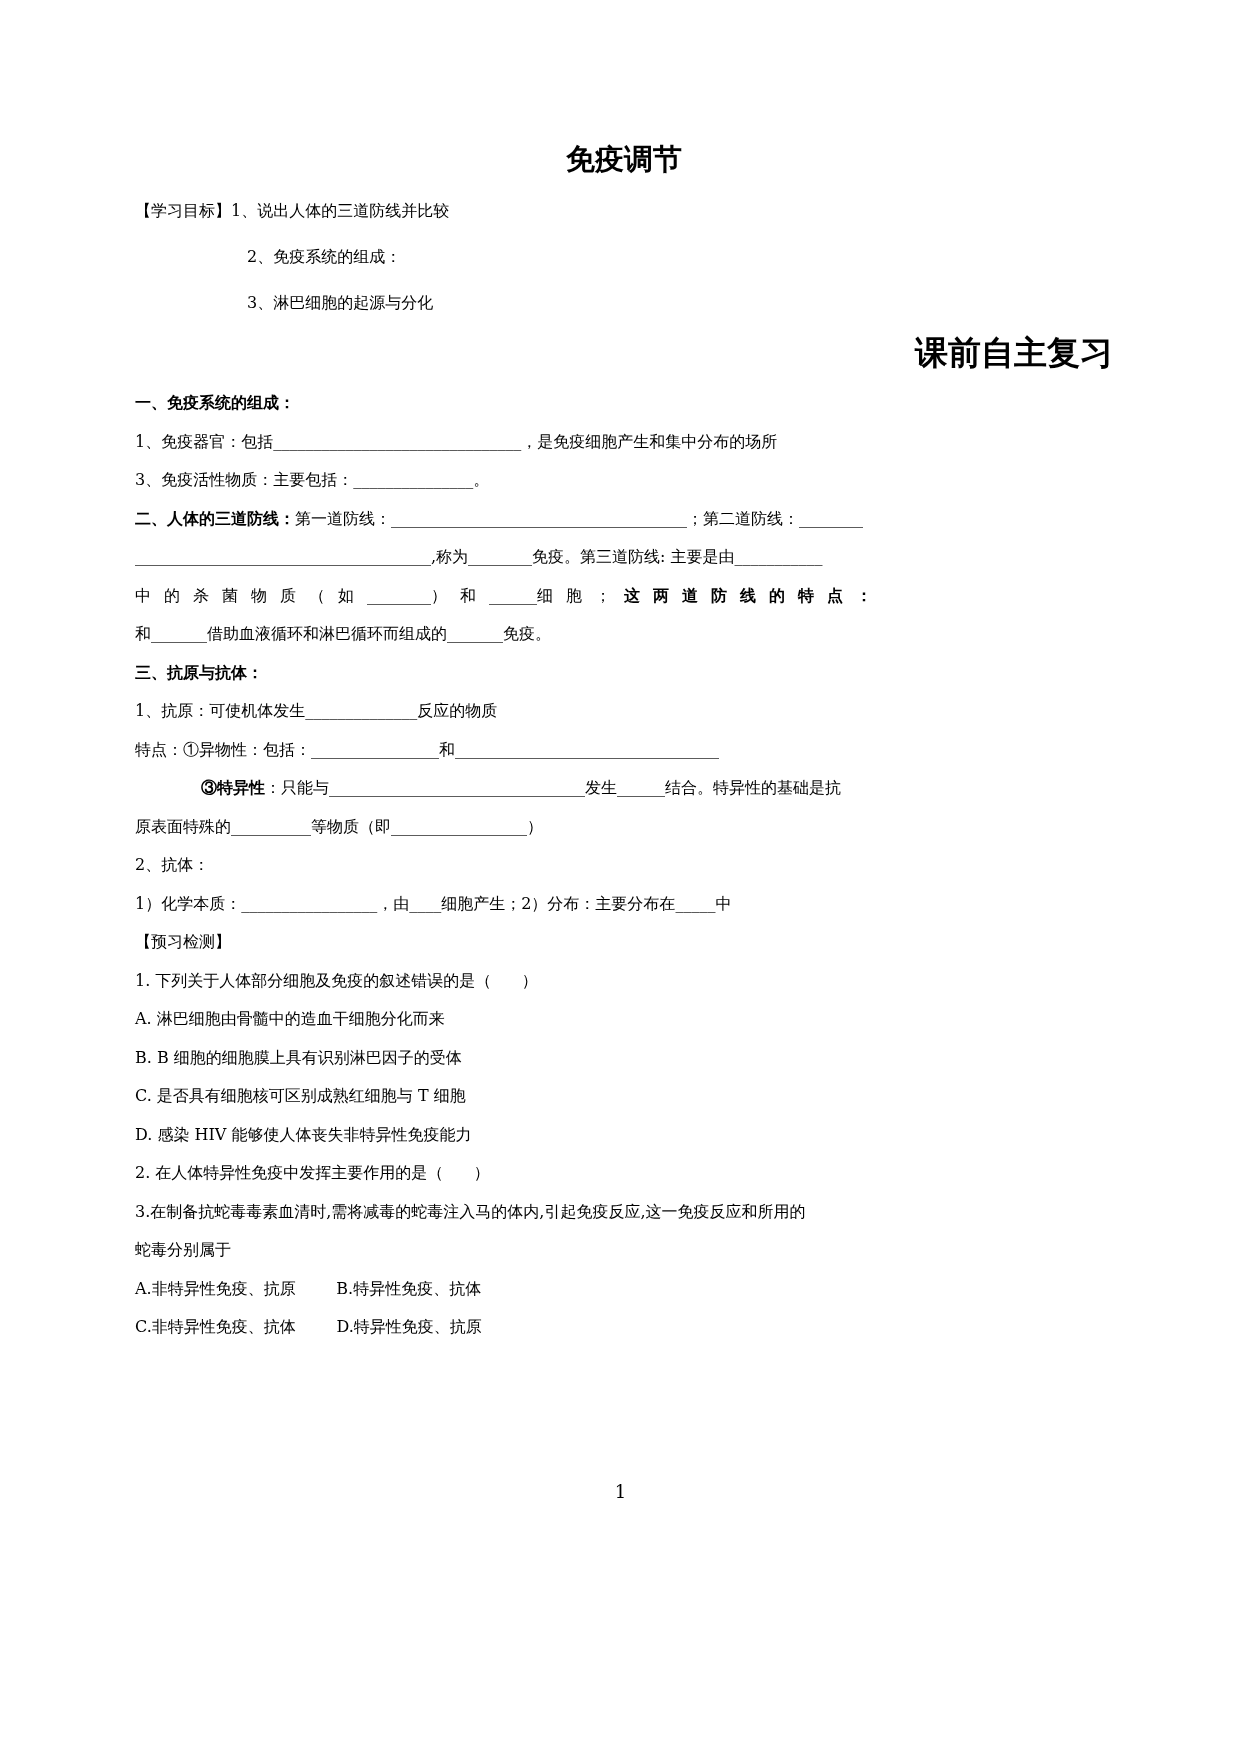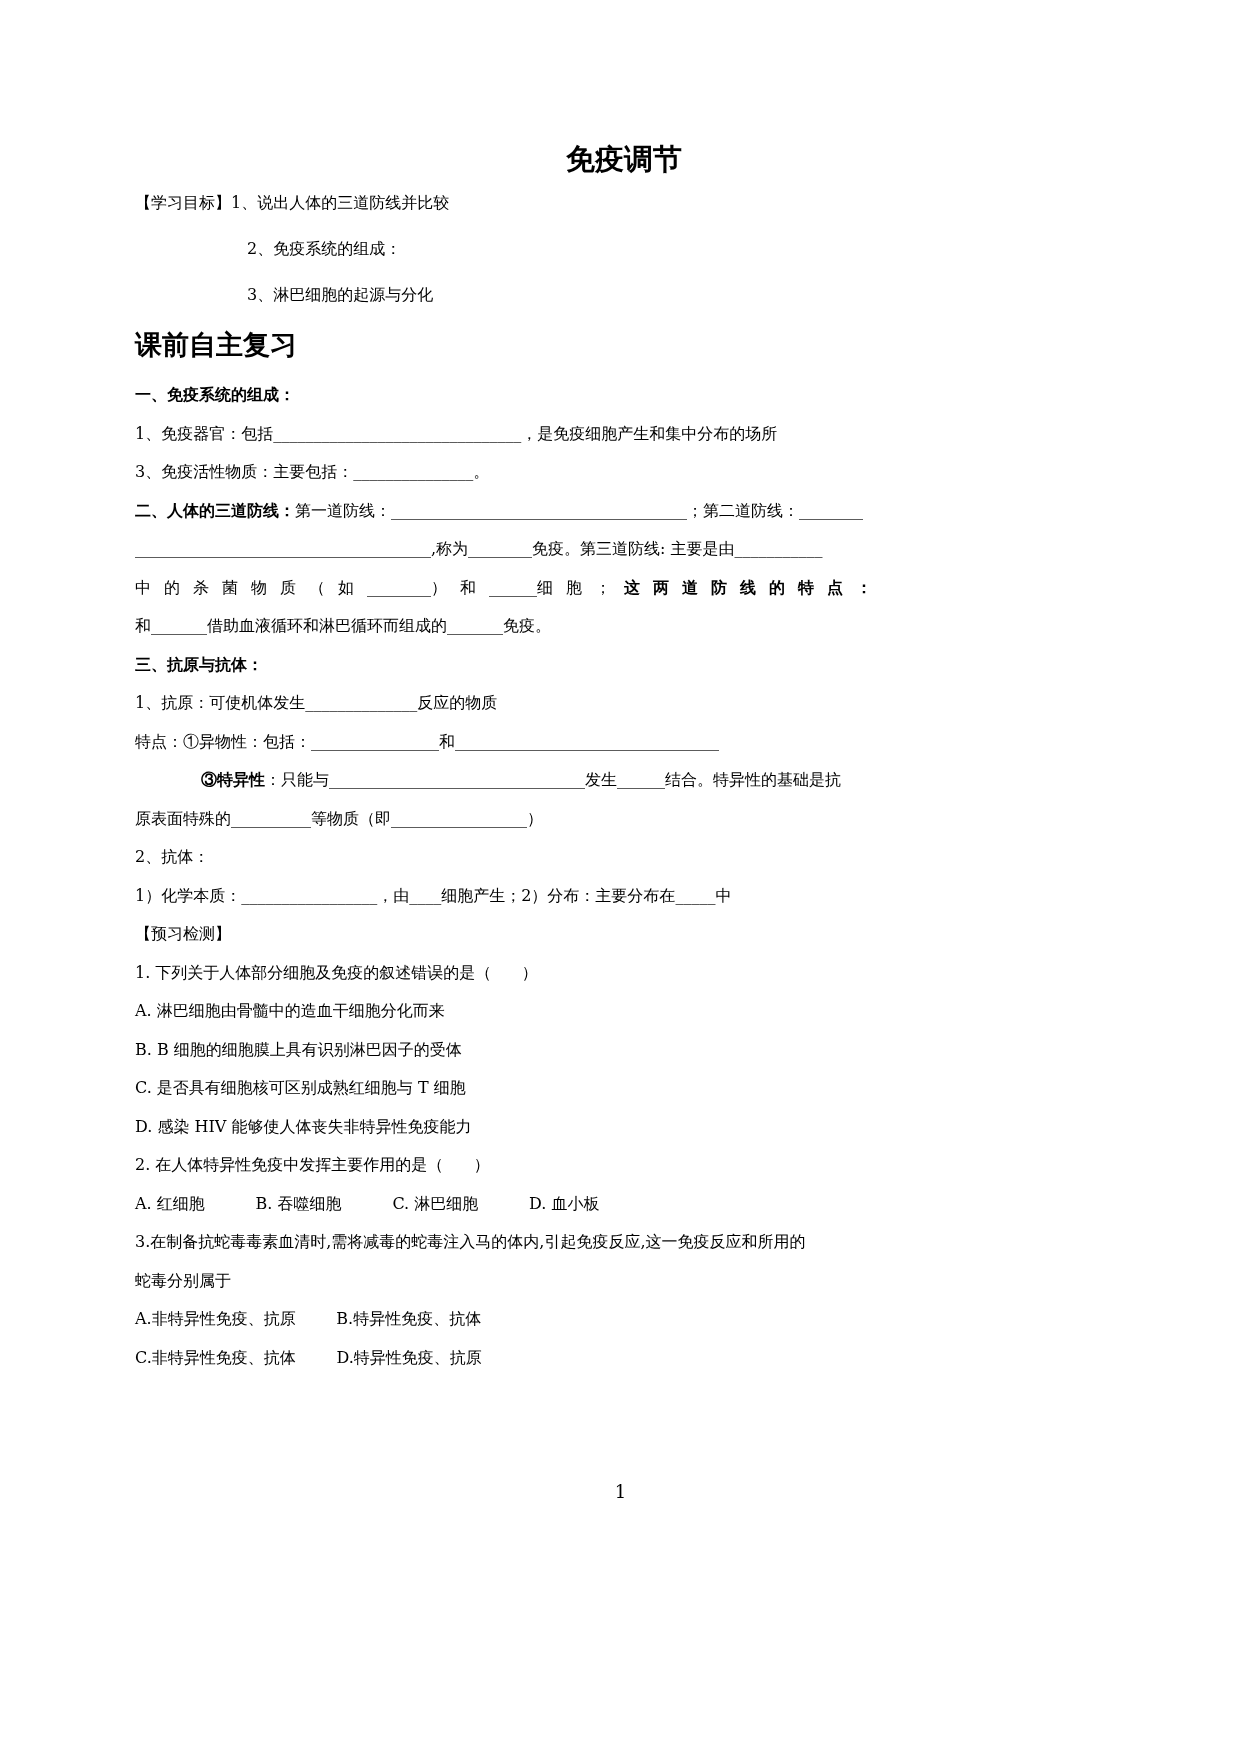--- a/index.html
+++ b/index.html
@@ -29,24 +29,25 @@
     line-height: 46px;
   }
   .first-goal {
     line-height: 46px;
   }
   .title {
     text-align: center;
     font-size: 29px;
     font-weight: bold;
     line-height: 42px;
+    margin-bottom: 8px;
   }
   .heading {
-    text-align: left;
-    font-size: 27px;
+    text-align: right;
+    font-size: 33px;
     font-weight: bold;
     line-height: 50px;
     margin: 2px 0 6px 0;
   }
   .indent2 {
     padding-left: 66px;
   }
   .bold {
     font-weight: bold;
   }
@@ -90,21 +91,20 @@
       <div class="line normal"><span>原表面特殊的</span><span class="blank">__________</span><span>等物质（即</span><span class="blank">_________________</span><span>）</span></div>
       <div class="line normal"><span>2、抗体：</span></div>
       <div class="line normal"><span>1）化学本质：</span><span class="blank">_________________</span><span>，由</span><span class="blank">____</span><span>细胞产生；2）分布：主要分布在</span><span class="blank">_____</span><span>中</span></div>
       <div class="line normal"><span>【预习检测】</span></div>
       <div class="line normal"><span>1. 下列关于人体部分细胞及免疫的叙述错误的是（      ）</span></div>
       <div class="line normal"><span>A. 淋巴细胞由骨髓中的造血干细胞分化而来</span></div>
       <div class="line normal"><span>B. B 细胞的细胞膜上具有识别淋巴因子的受体</span></div>
       <div class="line normal"><span>C. 是否具有细胞核可区别成熟红细胞与 T 细胞</span></div>
       <div class="line normal"><span>D. 感染 HIV 能够使人体丧失非特异性免疫能力</span></div>
       <div class="line normal"><span>2. 在人体特异性免疫中发挥主要作用的是（      ）</span></div>
-      <div class="line normal"><span>A. 红细胞          B. 吞噬细胞          C. 淋巴细胞          D. 血小板</span></div>
       <div class="line normal"><span>3.在制备抗蛇毒毒素血清时,需将减毒的蛇毒注入马的体内,引起免疫反应,这一免疫反应和所用的</span></div>
       <div class="line normal"><span>蛇毒分别属于</span></div>
       <div class="line normal"><span>A.非特异性免疫、抗原        B.特异性免疫、抗体</span></div>
       <div class="line normal"><span>C.非特异性免疫、抗体        D.特异性免疫、抗原</span></div>
     </div>
 </div>
 
 <div class="page-number">1</div>
 
 </body></html>

